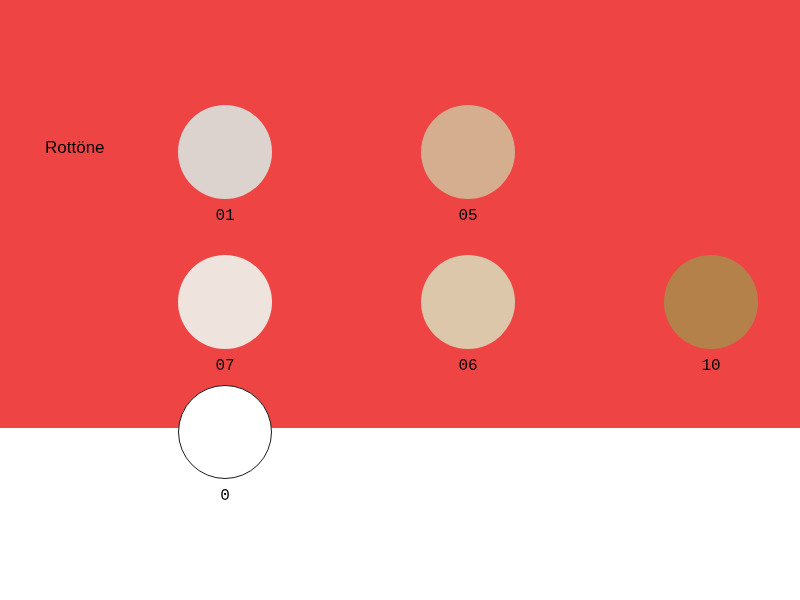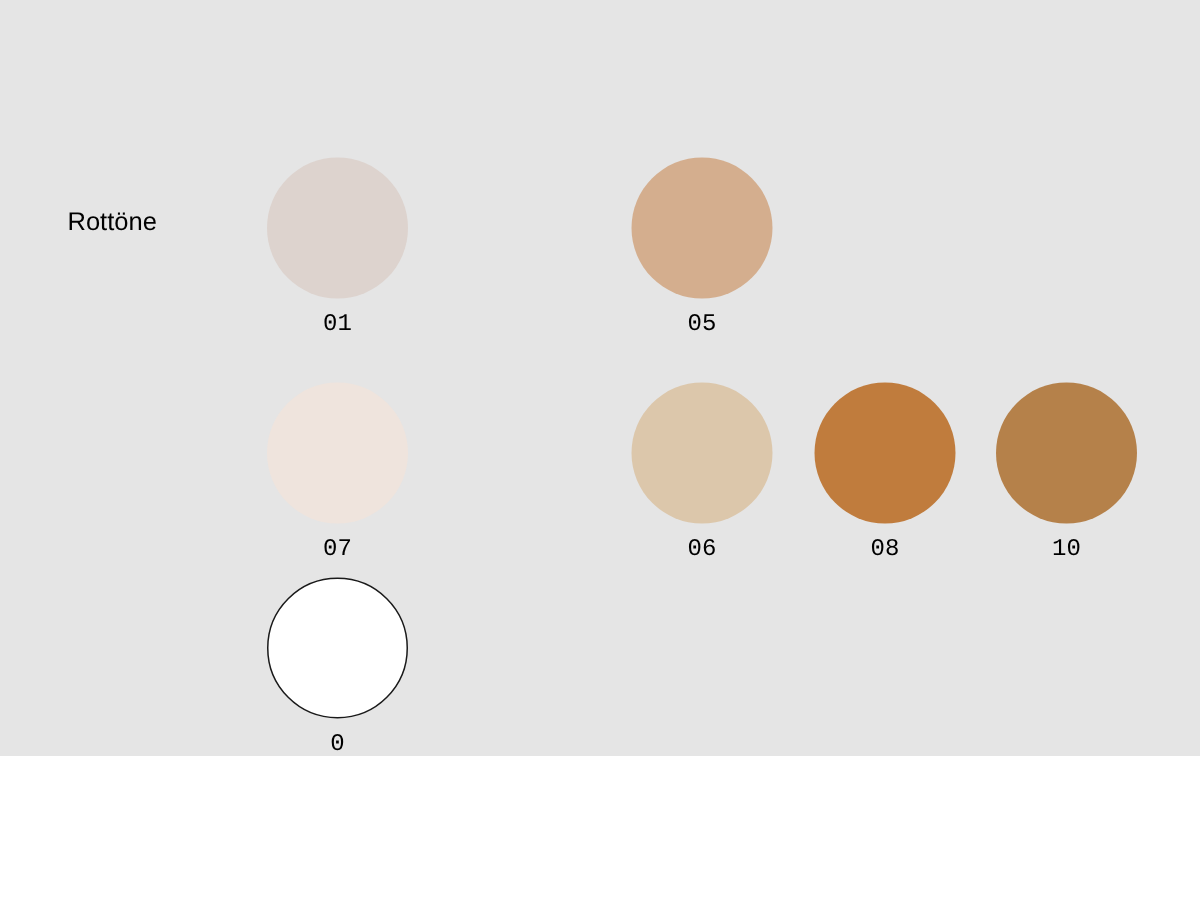--- a/index.html
+++ b/index.html
@@ -11,22 +11,22 @@
     width: 800px;
     height: 600px;
     font-family: "Liberation Sans", sans-serif;
     color: #000000;
     overflow: hidden;
     position: relative;
   }
   #chart-root {
     position: relative;
     width: 800px;
-    height: 504px;
-    background: #e5e5e5;
+    height: 428px;
+    background: #ef4444;
   }
 
   
   .swatch-row {
     position: absolute;
     left: 0;
     width: 800px;
     height: 118px;
   }
   .row-red   { top: 105px; }
@@ -106,24 +106,20 @@
       <div class="swatch-disc" style="background-color: rgb(239, 228, 221);"></div>
       <div class="swatch-caption">07</div>
     </div>
 
 
     <div class="swatch-cell col-2">
       <div class="swatch-disc" style="background-color: rgb(220, 199, 171);"></div>
       <div class="swatch-caption">06</div>
     </div>
 
-    <div class="swatch-cell col-3">
-      <div class="swatch-disc" style="background-color: rgb(192, 124, 61);"></div>
-      <div class="swatch-caption">08</div>
-    </div>
 
     <div class="swatch-cell col-4">
       <div class="swatch-disc" style="background-color: rgb(181, 129, 74);"></div>
       <div class="swatch-caption">10</div>
     </div>
   </div>
 
   <div class="swatch-row row-base">
     <div class="swatch-cell col-0">
       <div class="swatch-disc outlined" style="background-color: rgb(255, 255, 255);"></div>

